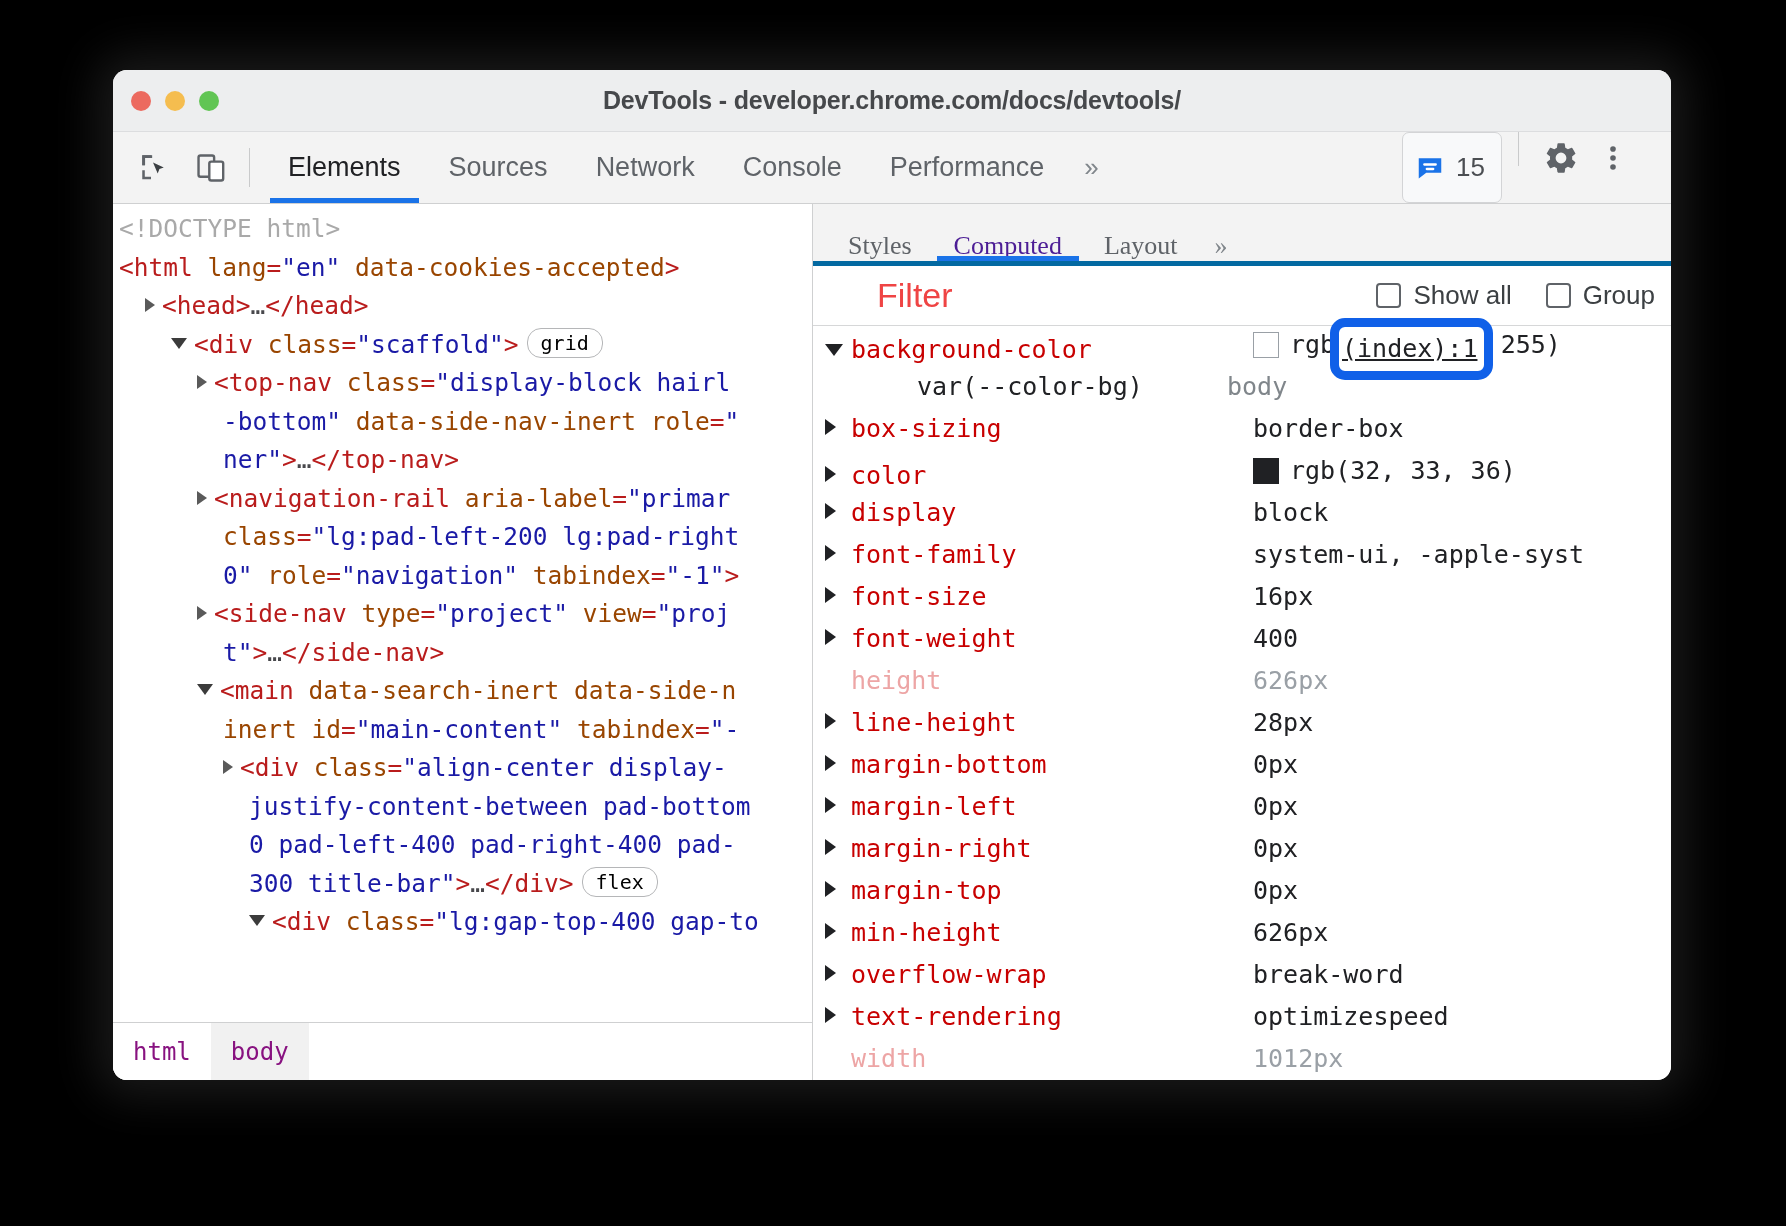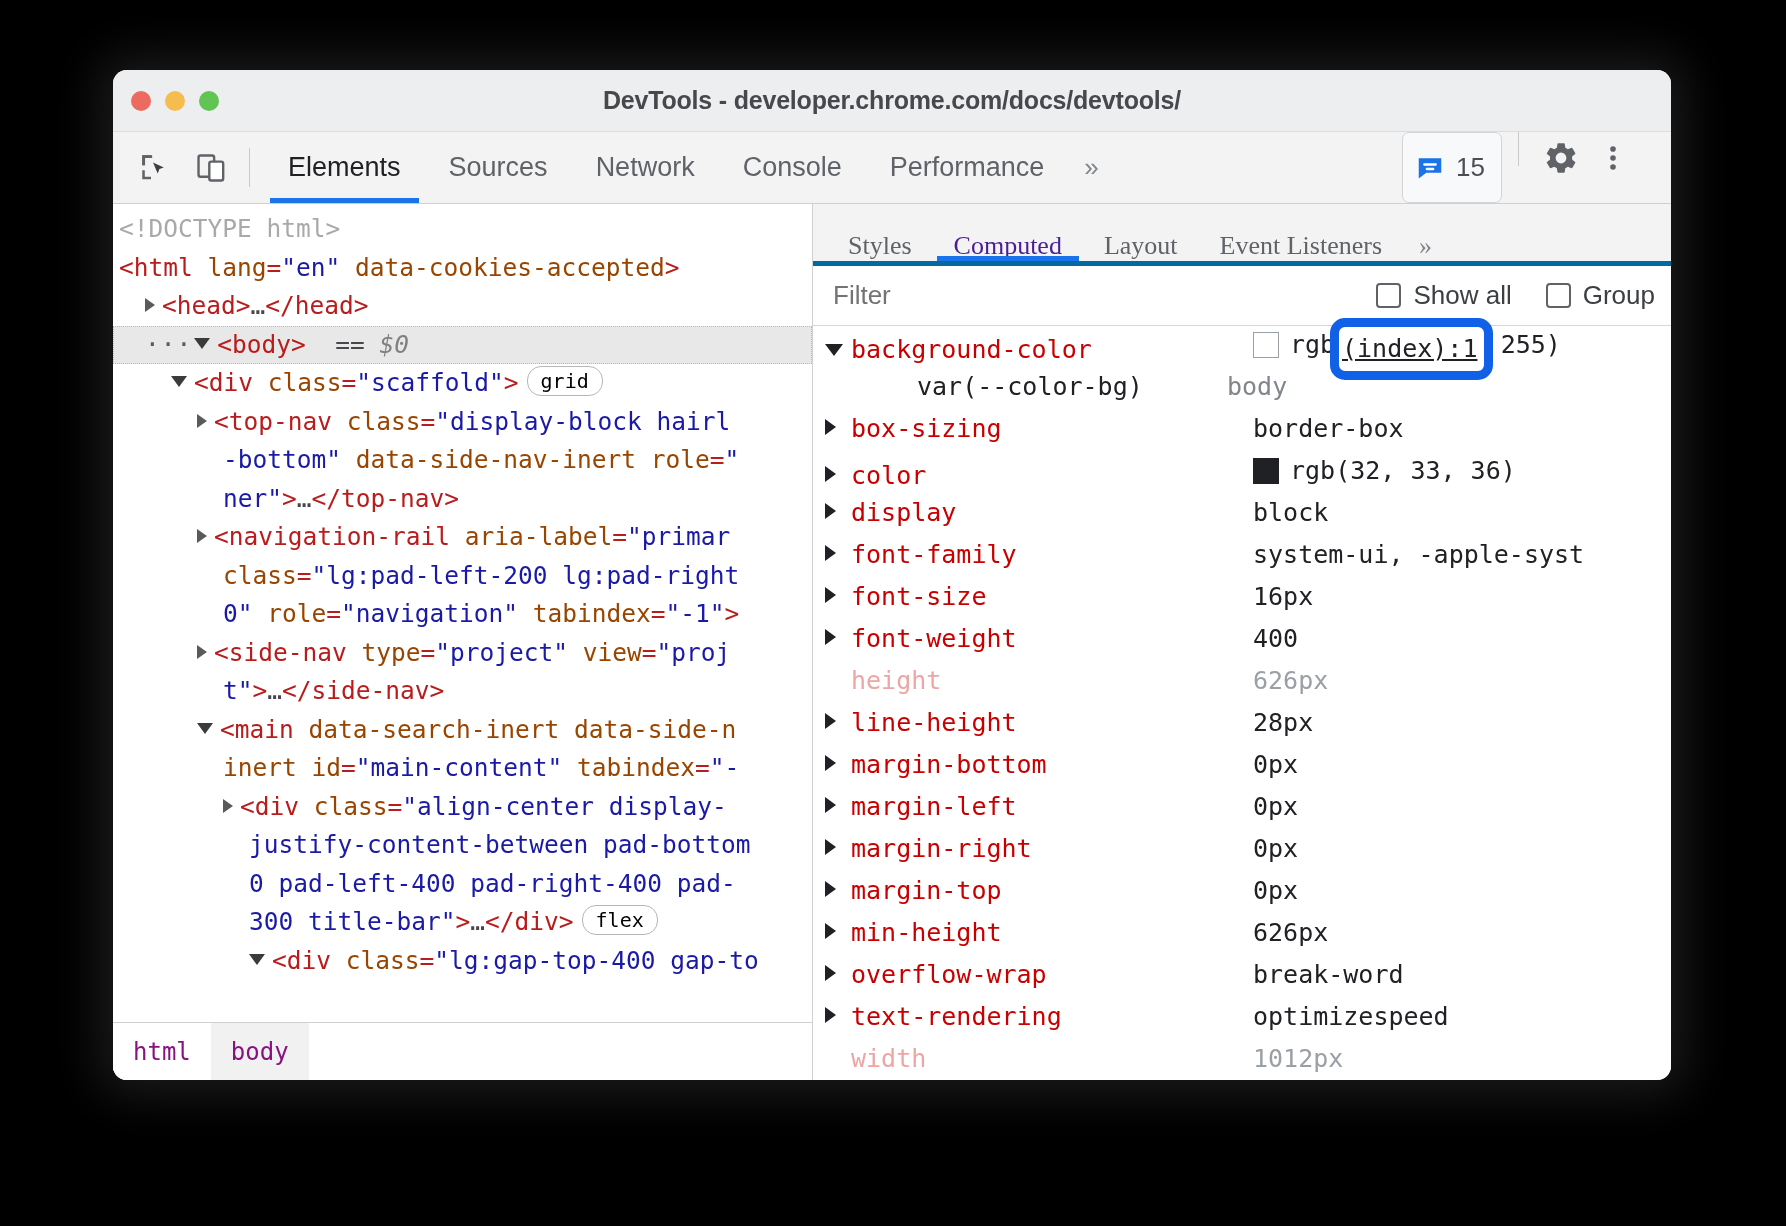--- a/index.html
+++ b/index.html
@@ -253,23 +253,24 @@
 
   #filter-row {
     flex: 0 0 60px;
     height: 60px;
     border-bottom: 1px solid #d6d7d8;
     display: flex; align-items: center;
     padding: 0 16px 0 20px;
     background: #fff;
   }
   #filter-placeholder {
-    font-size: 26px;
-    color: #737373;
+    font-size: 34px;
+    color: #ef4444;
     flex: 0 0 auto;
+    margin-left: 44px;
   }
   .check-group {
     display: flex; align-items: center;
     gap: 12px;
     margin-left: 34px;
     cursor: pointer;
   }
   .check-group.first { margin-left: auto; }
   .cbox {
     width: 25px; height: 25px;
@@ -484,21 +485,20 @@
       </div>
     </div>
 
     <div id="panes">
 
       <div id="dom-pane">
         <div id="dom-tree">
             <div class="node"><span style="padding-left: 0px;"><span style="display: inline-block; width: 0px;"></span><span class="cm">&lt;!DOCTYPE html&gt;</span></span></div>
             <div class="node"><span style="padding-left: 0px;"><span style="display: inline-block; width: 0px;"></span><span class="tw">&lt;html </span><span class="at">lang</span><span class="tw">=</span><span class="av">"en"</span><span class="at"> data-cookies-accepted</span><span class="tw">&gt;</span></span></div>
             <div class="node"><span style="padding-left: 26px; text-align: center;"><span class="arrow"></span><span class="tw">&lt;head&gt;</span><span class="txt">…</span><span class="tw">&lt;/head&gt;</span></span></div>
-            <div class="node selected"><span style="padding-left: 26px;"><span class="dots3">···</span><span class="arrow open"></span><span class="tw">&lt;body&gt;</span><span class="txt">  == </span><span class="sdollar">$0</span></span></div>
             <div class="node"><span style="padding-left: 52px;"><span class="arrow open"></span><span class="tw">&lt;div </span><span class="at">class</span><span class="tw">=</span><span class="av">"scaffold"</span><span class="tw">&gt;</span><span class="badge">grid</span></span></div>
             <div class="node"><span style="padding-left: 78px;"><span class="arrow"></span><span class="tw">&lt;top-nav </span><span class="at">class</span><span class="tw">=</span><span class="av">"display-block hairl</span></span></div>
             <div class="node"><span style="padding-left: 104px;"><span class="av">-bottom"</span><span class="at"> data-side-nav-inert </span><span class="at">role</span><span class="tw">=</span><span class="av">"</span></span></div>
             <div class="node"><span style="padding-left: 104px;"><span class="av">ner"</span><span class="tw">&gt;</span><span class="txt">…</span><span class="tw">&lt;/top-nav&gt;</span></span></div>
             <div class="node"><span style="padding-left: 78px;"><span class="arrow"></span><span class="tw">&lt;navigation-rail </span><span class="at">aria-label</span><span class="tw">=</span><span class="av">"primar</span></span></div>
             <div class="node"><span style="padding-left: 104px;"><span class="at">class</span><span class="tw">=</span><span class="av">"lg:pad-left-200 lg:pad-right</span></span></div>
             <div class="node"><span style="padding-left: 104px;"><span class="av">0"</span><span class="at"> role</span><span class="tw">=</span><span class="av">"navigation"</span><span class="at"> tabindex</span><span class="tw">=</span><span class="av">"-1"</span><span class="tw">&gt;</span></span></div>
             <div class="node"><span style="padding-left: 78px;"><span class="arrow"></span><span class="tw">&lt;side-nav </span><span class="at">type</span><span class="tw">=</span><span class="av">"project"</span><span class="at"> view</span><span class="tw">=</span><span class="av">"proj</span></span></div>
             <div class="node"><span style="padding-left: 104px;"><span class="av">t"</span><span class="tw">&gt;</span><span class="txt">…</span><span class="tw">&lt;/side-nav&gt;</span></span></div>
             <div class="node"><span style="padding-left: 78px;"><span class="arrow open"></span><span class="tw">&lt;main </span><span class="at">data-search-inert data-side-n</span></span></div>
@@ -519,23 +519,20 @@
         <div id="side-tabs">
           <div class="stab">
               <span>Styles</span>
             </div>
           <div class="stab active">
               <span>Computed</span>
             </div>
           <div class="stab">
               <span>Layout</span>
             </div>
-          <div class="stab">
-              <span>Event Listeners</span>
-            </div>
           <div class="stab chevrons">
               <span>»</span>
             </div>
         </div>
 
         <div id="filter-row">
           <div id="filter-placeholder">Filter</div>
           <div class="check-group first">
             <span class="cbox"></span>
             <span class="check-label">Show all</span>

